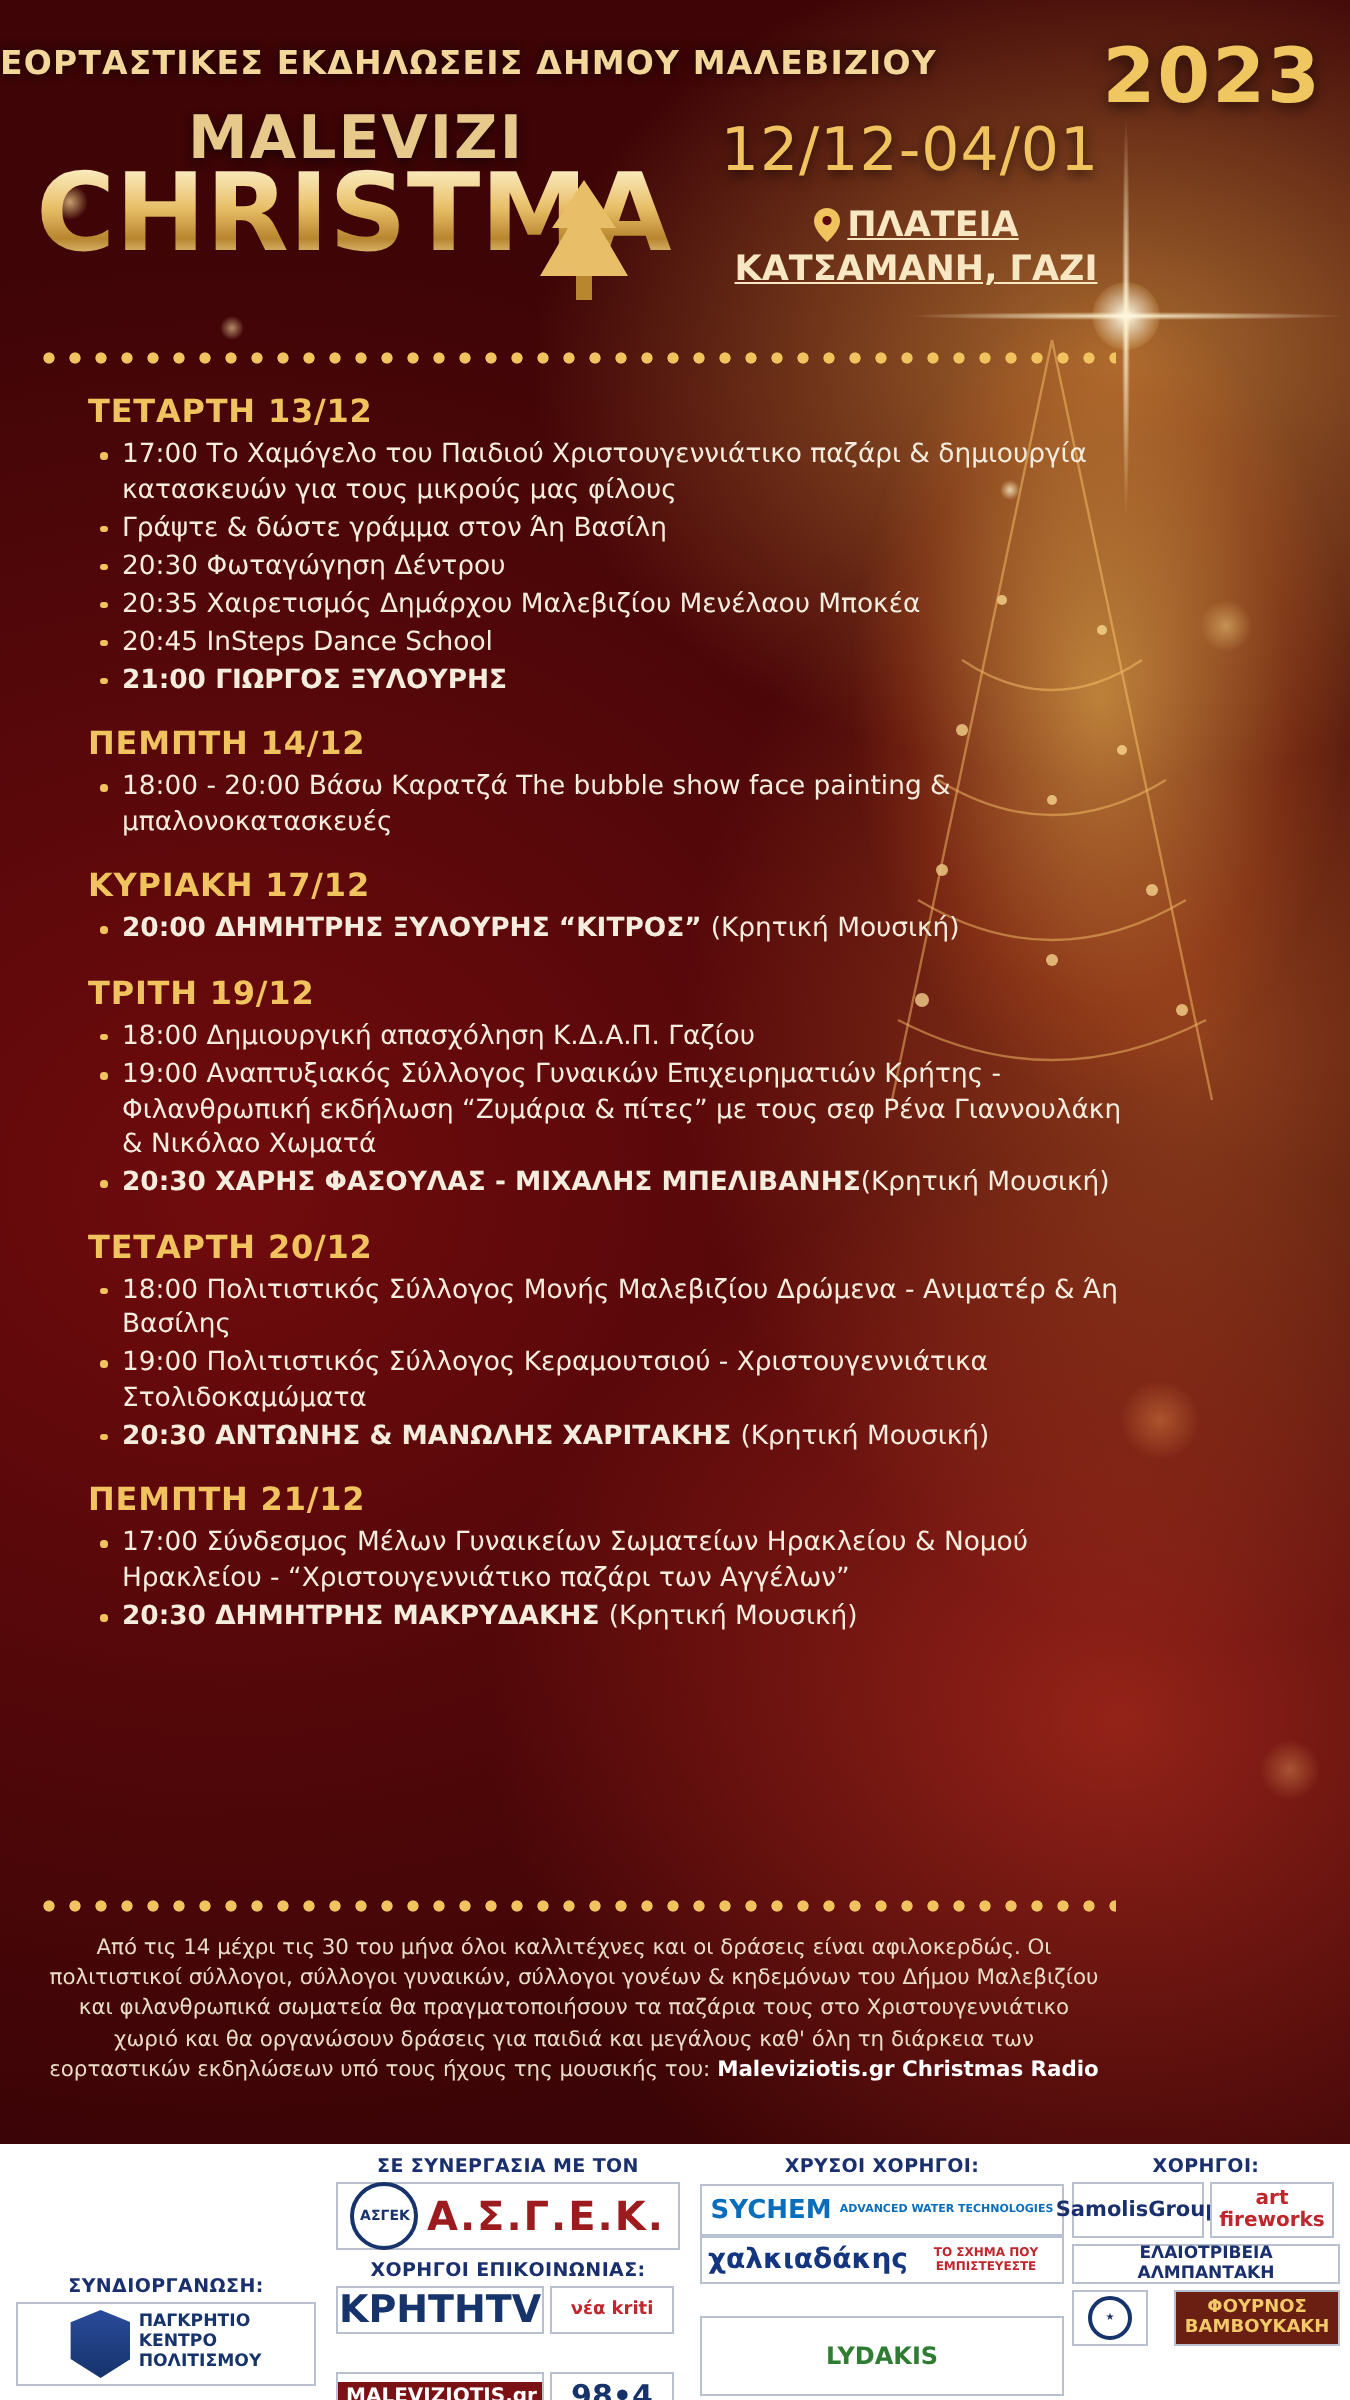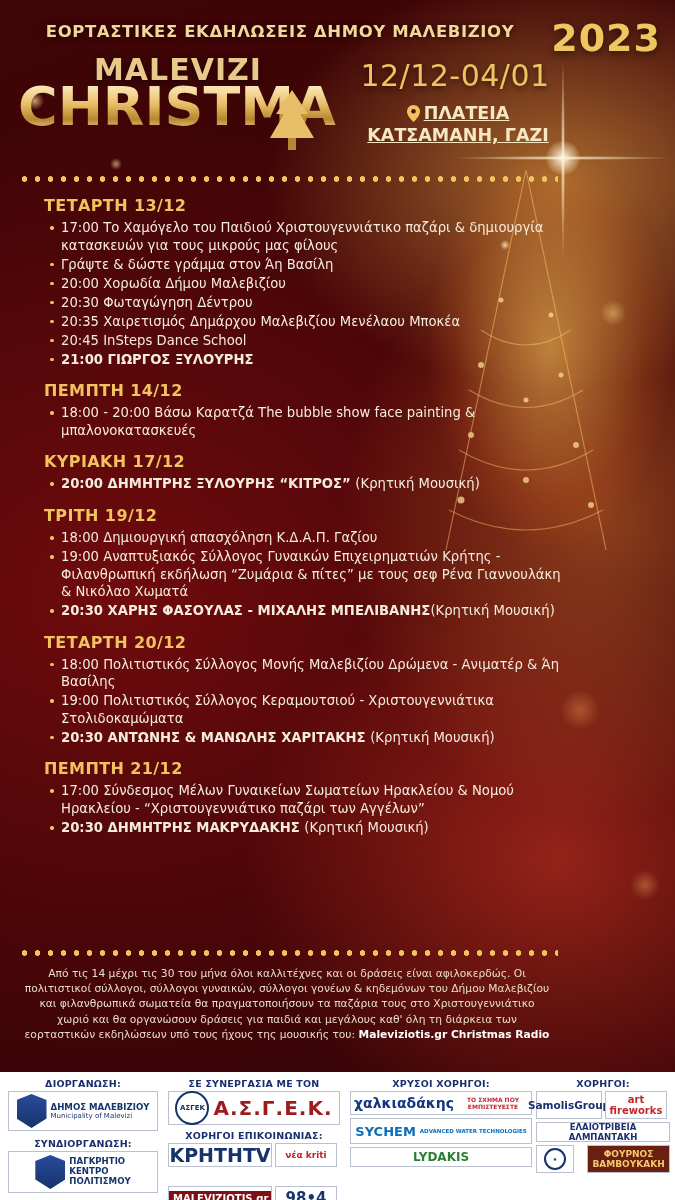--- a/index.html
+++ b/index.html
@@ -43,21 +43,20 @@
   .star-core {
     position: absolute; left: 50%; top: 50%; width: 34px; height: 34px;
     transform: translate(-50%,-50%);
     background: radial-gradient(closest-side, #fff9e6, rgba(255,210,110,0.1));
     border-radius: 50%;
   }
 
   
   .top-title {
     position: absolute; top: 22px; left: 0; width: 560px;
-    text-align: center;
     color: #f3d79a;
     font-size: 16.5px; font-weight: bold; letter-spacing: 0.6px;
     text-shadow: 0 0 6px rgba(0,0,0,0.7);
     white-space: nowrap;
   }
   .year {
     position: absolute; top: 16px; right: 14px;
     font-size: 38px; font-weight: bold;
     color: #f0c660;
     letter-spacing: 1px;
@@ -232,21 +231,20 @@
   </div>
 
   <div class="dash-sep sep-top"></div>
 
   <div class="schedule">
       <div class="day">
         <div class="day-title">ΤΕΤΑΡΤΗ 13/12</div>
         <ul class="items">
           <li><span>17:00 Το Χαμόγελο του Παιδιού Χριστουγεννιάτικο παζάρι &amp; δημιουργία κατασκευών για τους μικρούς μας φίλους</span></li>
           <li><span>Γράψτε &amp; δώστε γράμμα στον Άη Βασίλη</span></li>
-          <li><span>20:00 Χορωδία Δήμου Μαλεβιζίου</span></li>
           <li><span>20:30 Φωταγώγηση Δέντρου</span></li>
           <li><span>20:35 Χαιρετισμός Δημάρχου Μαλεβιζίου Μενέλαου Μποκέα</span></li>
           <li><span>20:45 InSteps Dance School</span></li>
           <li class="hl"><span>21:00 ΓΙΩΡΓΟΣ ΞΥΛΟΥΡΗΣ</span></li>
         </ul>
       </div>
       <div class="day">
         <div class="day-title">ΠΕΜΠΤΗ 14/12</div>
         <ul class="items">
           <li><span>18:00 - 20:00 Βάσω Καρατζά The bubble show face painting &amp; μπαλονοκατασκευές</span></li>
@@ -285,30 +283,20 @@
 
   <div class="dash-sep sep-bottom"></div>
 
   <div class="footnote">
     <span>Από τις 14 μέχρι τις 30 του μήνα όλοι καλλιτέχνες και οι δράσεις είναι αφιλοκερδώς. Οι πολιτιστικοί σύλλογοι, σύλλογοι γυναικών, σύλλογοι γονέων &amp; κηδεμόνων του Δήμου Μαλεβιζίου και φιλανθρωπικά σωματεία θα πραγματοποιήσουν τα παζάρια τους στο Χριστουγεννιάτικο χωριό και θα οργανώσουν δράσεις για παιδιά και μεγάλους καθ' όλη τη διάρκεια των εορταστικών εκδηλώσεων υπό τους ήχους της μουσικής του:</span>
     <b>Maleviziotis.gr Christmas Radio</b>
   </div>
 
   <div class="sponsors">
 
-    <div class="sp-col org1">
-      <div class="sp-label">ΔΙΟΡΓΑΝΩΣΗ:</div>
-      <div class="logo-card" style="height:40px">
-        <div class="crest"></div>
-        <div style="text-align:left">
-          <div>ΔΗΜΟΣ ΜΑΛΕΒΙΖΙΟΥ</div>
-          <div style="font-weight:normal;font-size:7px">Municipality of Malevizi</div>
-        </div>
-      </div>
-    </div>
 
     <div class="sp-col org2">
       <div class="sp-label">ΣΥΝΔΙΟΡΓΑΝΩΣΗ:</div>
       <div class="logo-card" style="height:42px">
         <div class="crest"></div>
         <div style="text-align:left;line-height:1.15">
           <div>ΠΑΓΚΡΗΤΙΟ</div>
           <div>ΚΕΝΤΡΟ</div>
           <div>ΠΟΛΙΤΙΣΜΟΥ</div>
         </div>
@@ -338,29 +326,29 @@
           <span class="mlv">MALEVIZIOTIS.gr</span>
         </div>
         <div class="logo-card" style="width:62px;height:24px">
           <span class="r984">98•4</span>
         </div>
       </div>
     </div>
 
     <div class="sp-col gold">
       <div class="sp-label">ΧΡΥΣΟΙ ΧΟΡΗΓΟΙ:</div>
+      <div class="logo-card" style="height:26px;margin-top:3px">
+        <span class="sychem">SYCHEM</span>
+        <span style="font-size:5.5px;color:#0a6ebd">ADVANCED WATER TECHNOLOGIES</span>
+      </div>
       <div class="logo-card" style="height:24px">
         <span class="chalk">χαλκιαδάκης</span>
         <span style="font-size:6px;color:#c0272d">ΤΟ ΣΧΗΜΑ ΠΟΥ ΕΜΠΙΣΤΕΥΕΣΤΕ</span>
       </div>
-      <div class="logo-card" style="height:26px;margin-top:3px">
-        <span class="sychem">SYCHEM</span>
-        <span style="font-size:5.5px;color:#0a6ebd">ADVANCED WATER TECHNOLOGIES</span>
-      </div>
-      <div class="logo-card" style="height:20px;margin-top:3px">
+      <div class="logo-card" style="height:40px;margin-top:16px">
         <span class="lydakis">LYDAKIS</span>
       </div>
     </div>
 
     <div class="sp-col spons">
       <div class="sp-label">ΧΟΡΗΓΟΙ:</div>
       <div style="display:flex;gap:3px">
         <div class="logo-card" style="width:66px;height:28px">
           <span class="samolis">SamolisGroup</span>
         </div>

